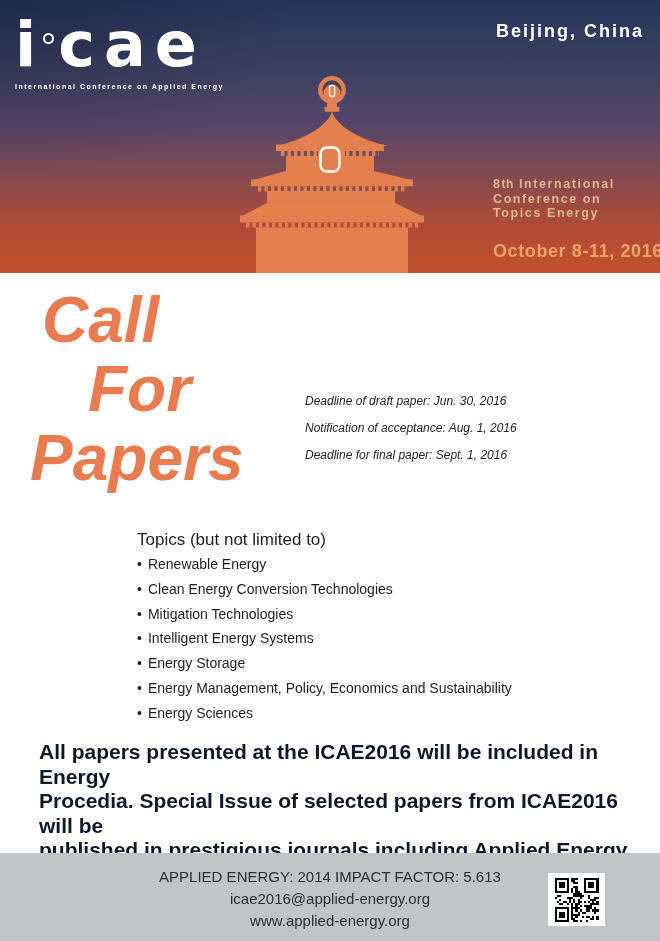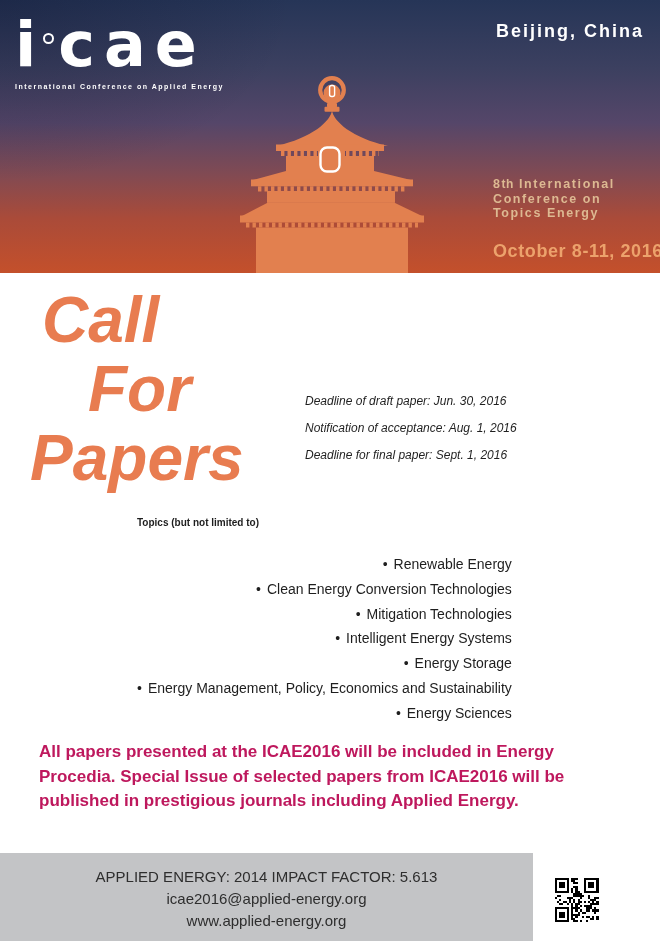--- a/index.html
+++ b/index.html
@@ -39,32 +39,32 @@
        font-size:64px;line-height:1;white-space:nowrap;}
   .cfp1{left:42px;top:288px;}
   .cfp2{left:88px;top:357px;}
   .cfp3{left:30px;top:426px;}
 
   .deadlines{position:absolute;left:305px;top:388px;color:#1f1f1f;font-style:italic;
              font-size:12px;line-height:27px;white-space:nowrap;}
 
   
   .topics{position:absolute;left:137px;top:517px;color:#1e1e1e;}
-  .topics-heading{font-size:10px;font-weight:bold;}
-  .topics-list{margin-top:24px;text-align:right;}
+  .topics-heading{font-size:17px;font-weight:normal;margin-top:13px;}
+  .topics-list{margin-top:2px;}
   .topic-item{font-size:14px;line-height:24.8px;white-space:nowrap;}
   .topic-bullet{margin-right:6px;}
 
   
-  .announcement{position:absolute;left:39px;top:740px;width:600px;color:#be185d;
-                font-weight:bold;font-size:17px;line-height:24.5px;letter-spacing:0;
+  .announcement{position:absolute;left:39px;top:740px;width:600px;color:#0f172a;
+                font-weight:bold;font-size:21px;line-height:24.5px;letter-spacing:0;
                 white-space:pre-line;}
 
   
-  .footer{position:absolute;left:0;top:853px;width:533px;height:88px;background:var(--footer-bg);}
+  .footer{position:absolute;left:0;top:853px;width:660px;height:88px;background:var(--footer-bg);}
   .footer-text{padding-top:13px;text-align:center;color:#2e2e2e;font-size:15px;line-height:22px;}
   .qr{position:absolute;left:548px;top:20px;width:57px;height:53px;background:#fff;
       display:flex;align-items:center;justify-content:center;}
 </style>
 </head>
 <body>
 
 <div class="poster">
 
   <div class="header">

